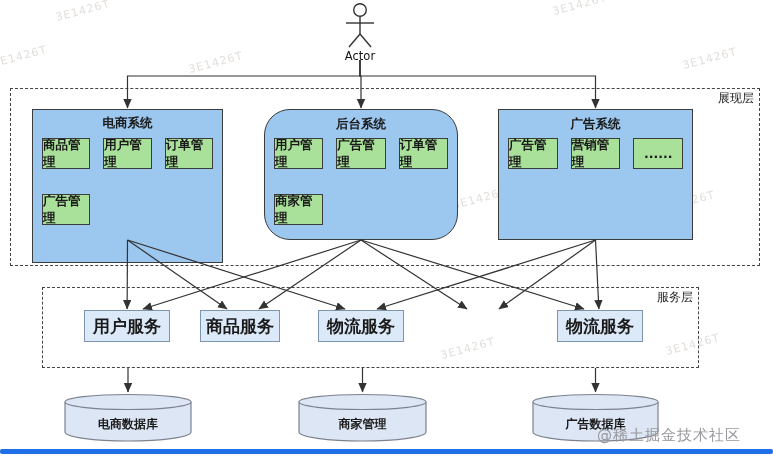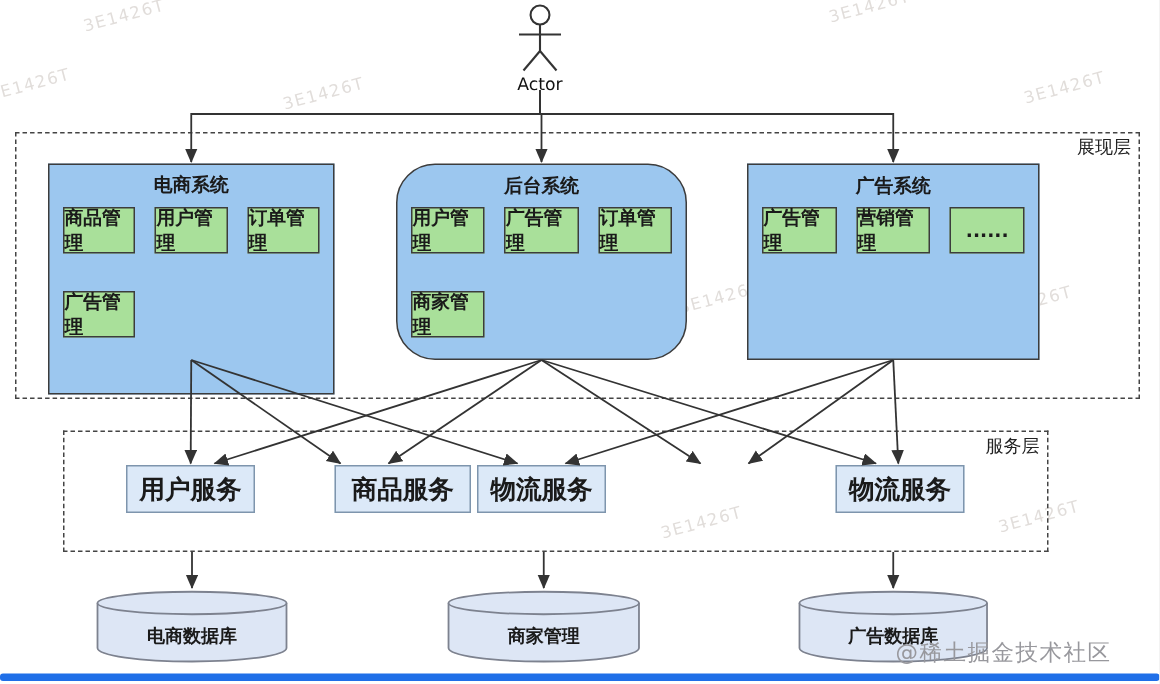--- a/index.html
+++ b/index.html
@@ -101,21 +101,21 @@
       <div class="mod">营销管理</div>
       <div class="mod">......</div>
     </div>
   </div>
 
   <div class="layer" style="left:42px; top:287px; width:655px; height:79px;">
     <div class="layer-label">服务层</div>
   </div>
 
   <div class="svc" style="left:84px;  top:310px; width:86px; height:32px;">用户服务</div>
-  <div class="svc" style="left:200px; top:310px; width:91px; height:32px;margin-left:23px;">商品服务</div>
+  <div class="svc" style="left:200px; top:310px; width:80px; height:32px;">商品服务</div>
   <div class="svc" style="left:318px; top:310px; width:86px; height:32px;">物流服务</div>
   <div class="svc" style="left:557px; top:310px; width:86px; height:32px;">物流服务</div>
 
   <div class="cyl" style="left:63px; top:393px; width:130px; height:50px;">
     <svg viewBox="0 0 130 50" preserveAspectRatio="none">
       <path d="M2,9 L2,39 A63,9 0 0 0 128,39 L128,9" fill="var(--cyl-fill)" stroke="var(--cyl-stroke)" stroke-width="1.2"></path>
       <ellipse cx="65" cy="9" rx="63" ry="7.5" fill="var(--cyl-fill)" stroke="var(--cyl-stroke)" stroke-width="1.2"></ellipse>
     </svg>
     <div class="cyl-label">电商数据库</div>
   </div>

